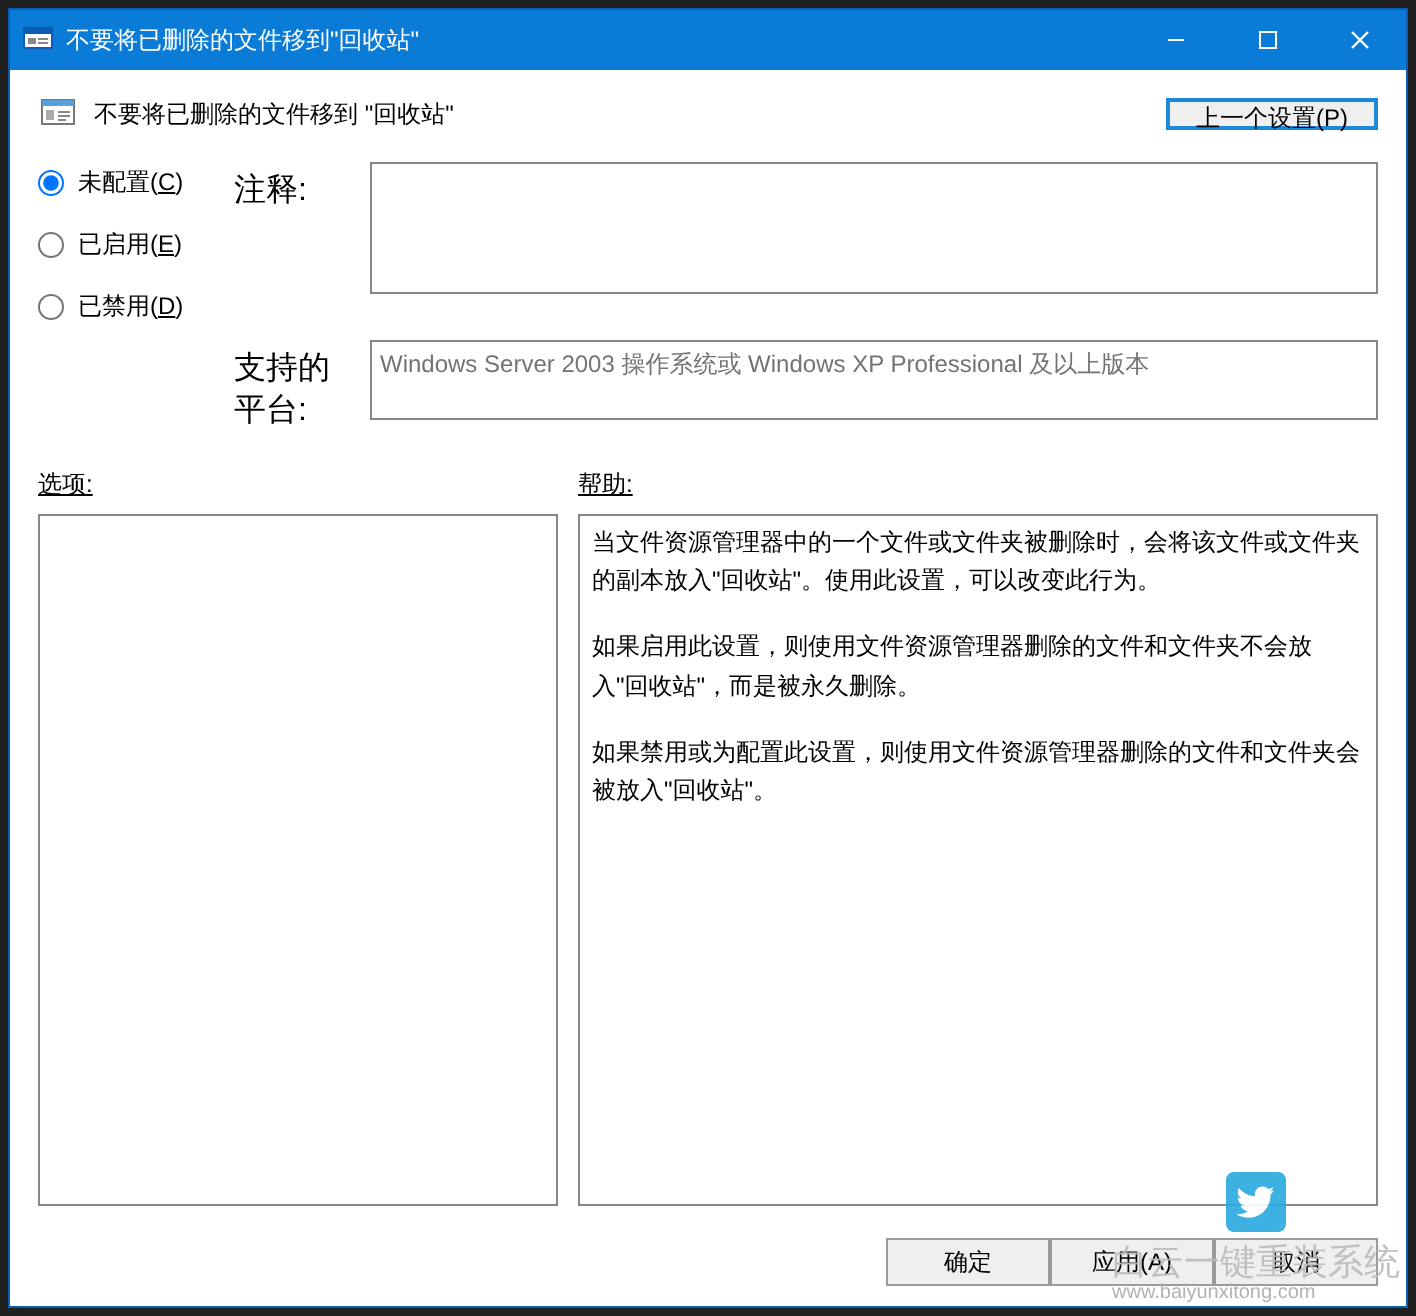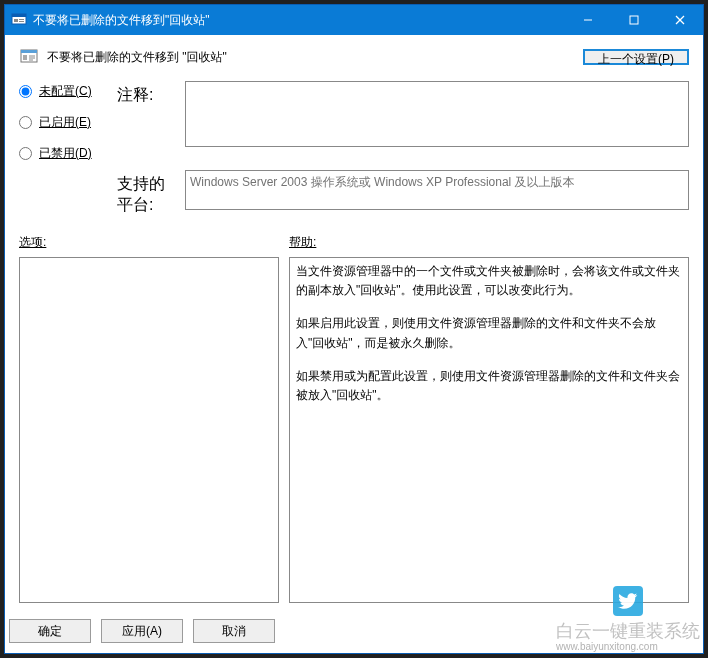--- a/index.html
+++ b/index.html
@@ -89,21 +89,20 @@
     column-gap: 8px;
     row-gap: 8px;
     align-items: start;
     margin-bottom: 18px;
   }
   .radio-col {
     display: flex;
     flex-direction: column;
     gap: 14px;
     padding-top: 2px;
-    text-decoration: underline;
   }
   .radio-opt {
     display: flex;
     align-items: center;
     gap: 4px;
     font-size: 12px;
     white-space: nowrap;
   }
   .radio-opt input { margin: 0 3px 0 0; }
   .radio-opt u { text-decoration: underline; }
@@ -150,22 +149,22 @@
     line-height: 1.6;
   }
   .pane.options { width: 260px; }
   .pane.help { flex: 1; }
   .pane.help p { margin: 0 0 14px 0; }
   
   .footer {
     flex: 0 0 auto;
     padding: 8px 14px 10px 4px;
     display: flex;
-    justify-content: flex-start;
-    gap: 10px;
+    justify-content: flex-end;
+    gap: 0;
   }
   .dlg-btn {
     height: 24px;
     width: 82px;
     border: 1px solid #9b9b9b;
     background: #efefef;
     font-family: inherit;
     font-size: 12px;
     cursor: pointer;
   }

